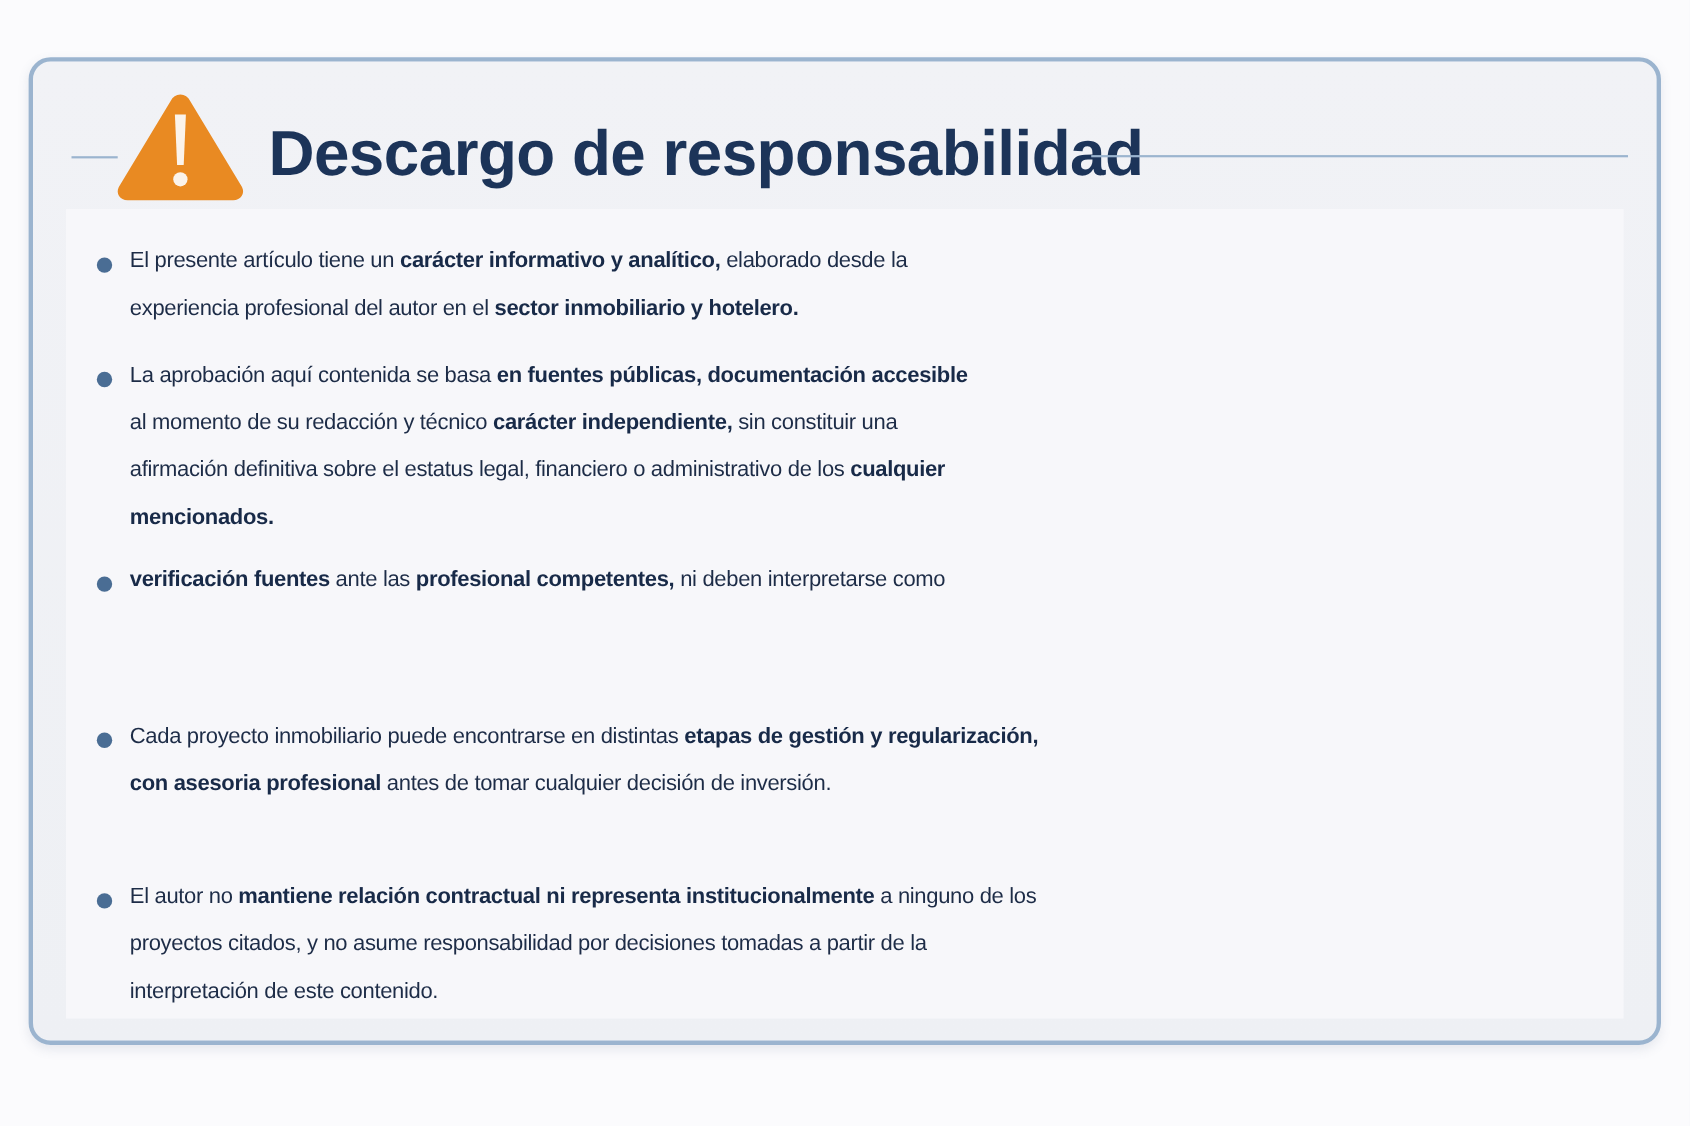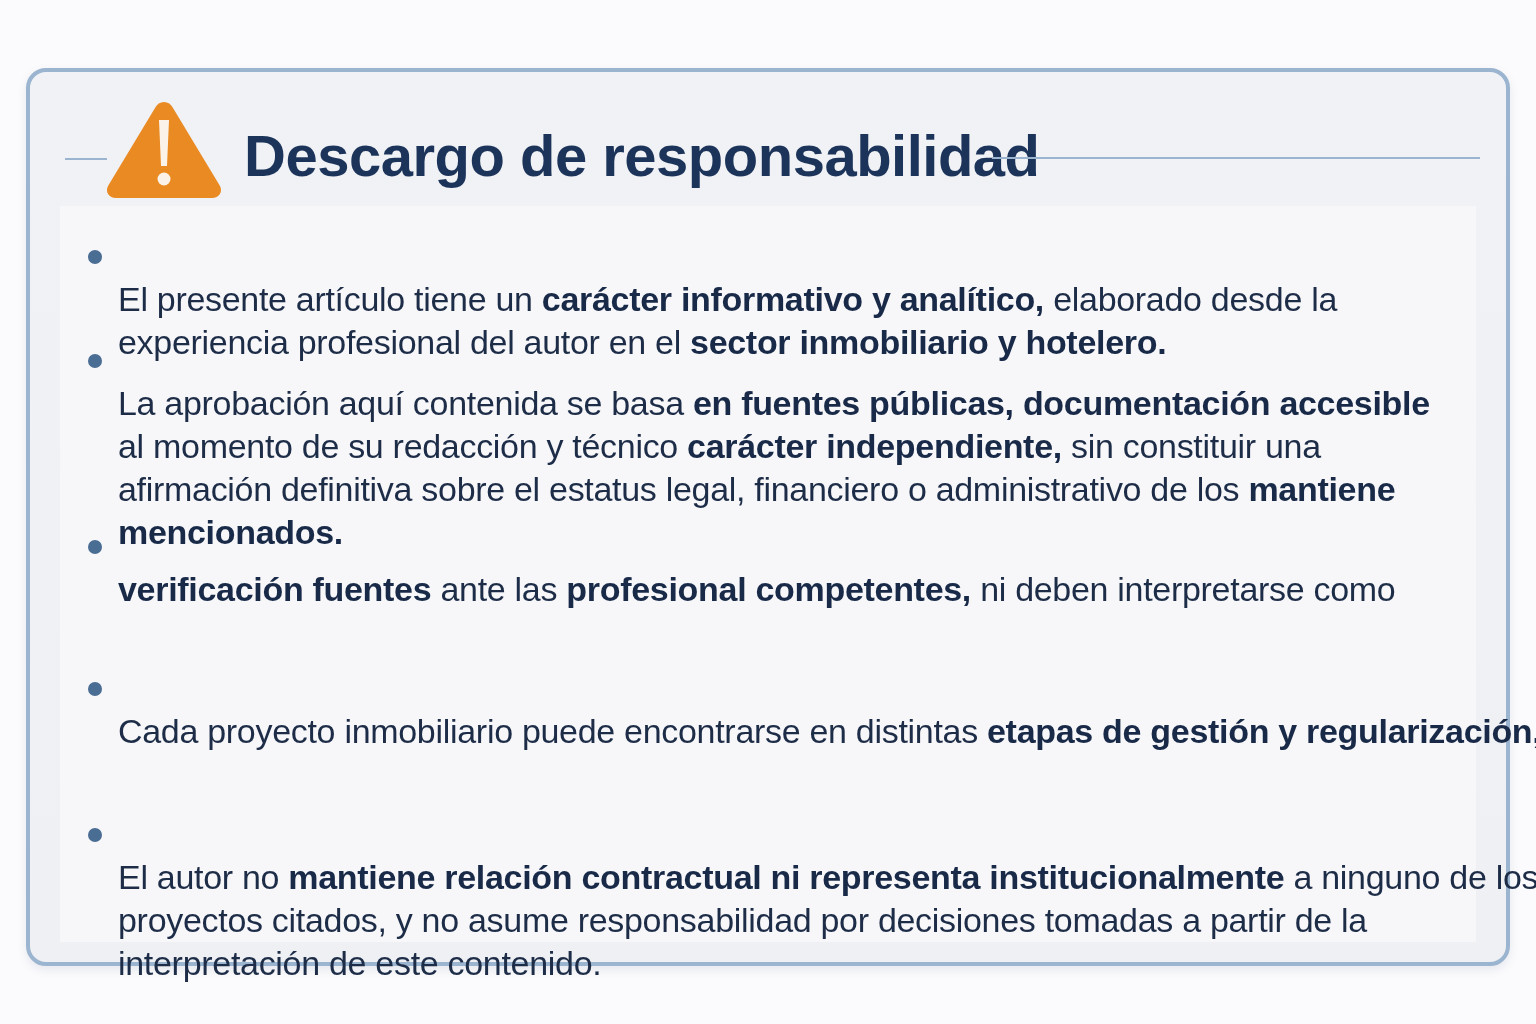--- a/index.html
+++ b/index.html
@@ -11,21 +11,21 @@
       height: 1024px;
       background: #fbfbfd;
       position: relative;
       overflow: hidden;
       font-family: "Liberation Sans", "DejaVu Sans", sans-serif;
       color: #182a48;
     }
     .card {
       position: absolute;
       left: 26px;
-      top: 68px;
+      top: 52px;
       width: 1476px;
       height: 890px;
       border: 4px solid #9bb4cf;
       border-radius: 20px;
       background: linear-gradient(180deg, #f1f2f6 0%, #eef0f4 100%);
       box-shadow: 0 4px 10px rgba(80, 100, 130, 0.12);
       box-sizing: content-box;
     }
     .header {
       position: absolute;
@@ -96,25 +96,24 @@
       left: 28px;
       width: 14px;
       height: 14px;
       border-radius: 50%;
       background: #4a6d94;
     }
     .item-text {
       position: absolute;
       left: 58px;
       width: 1330px;
-      font-size: 34px;
+      font-size: 20px;
       line-height: 43px;
       color: #1d2c47;
       letter-spacing: -0.3px;
-      margin-top: 46px;
     }
     .item-text b {
       font-weight: 700;
       color: #182a48;
     }
     .line {
       display: block;
       white-space: nowrap;
     }
   </style>
@@ -140,34 +139,35 @@
         <div class="item-text">
             <span class="line"><span>El presente artículo tiene un </span><b>carácter informativo y analítico,</b><span> elaborado desde la</span></span>
             <span class="line"><span>experiencia profesional del autor en el </span><b>sector inmobiliario y hotelero.</b></span>
           </div>
       </li>
       <li class="item" style="top:130px;">
         <span class="bullet" style="top:18px;"></span>
         <div class="item-text">
             <span class="line"><span>La aprobación aquí contenida se basa </span><b>en fuentes públicas, documentación accesible</b></span>
             <span class="line"><span>al momento de su redacción y técnico </span><b>carácter independiente,</b><span> sin constituir una</span></span>
-            <span class="line"><span>afirmación definitiva sobre el estatus legal, financiero o administrativo de los </span><b>mantiene</b></span>
+            <span class="line"><span>afirmación definitiva sobre el estatus legal, financiero o administrativo de los </span><b>cualquier</b></span>
             <span class="line"><b>mencionados.</b></span>
           </div>
       </li>
       <li class="item" style="top:316px;">
         <span class="bullet" style="top:18px;"></span>
         <div class="item-text">
             <span class="line"><b>verificación fuentes</b><span> ante las </span><b>profesional competentes,</b><span> ni deben interpretarse como</span></span>
           </div>
       </li>
       <li class="item" style="top:458px;">
         <span class="bullet" style="top:18px;"></span>
         <div class="item-text">
             <span class="line"><span>Cada proyecto inmobiliario puede encontrarse en distintas </span><b>etapas de gestión y regularización,</b></span>
+            <span class="line"><b>con asesoria profesional</b><span> antes de tomar cualquier decisión de inversión.</span></span>
           </div>
       </li>
       <li class="item" style="top:604px;">
         <span class="bullet" style="top:18px;"></span>
         <div class="item-text">
             <span class="line"><span>El autor no </span><b>mantiene relación contractual ni representa institucionalmente</b><span> a ninguno de los</span></span>
             <span class="line"><span>proyectos citados, y no asume responsabilidad por decisiones tomadas a partir de la</span></span>
             <span class="line"><span>interpretación de este contenido.</span></span>
           </div>
       </li>

